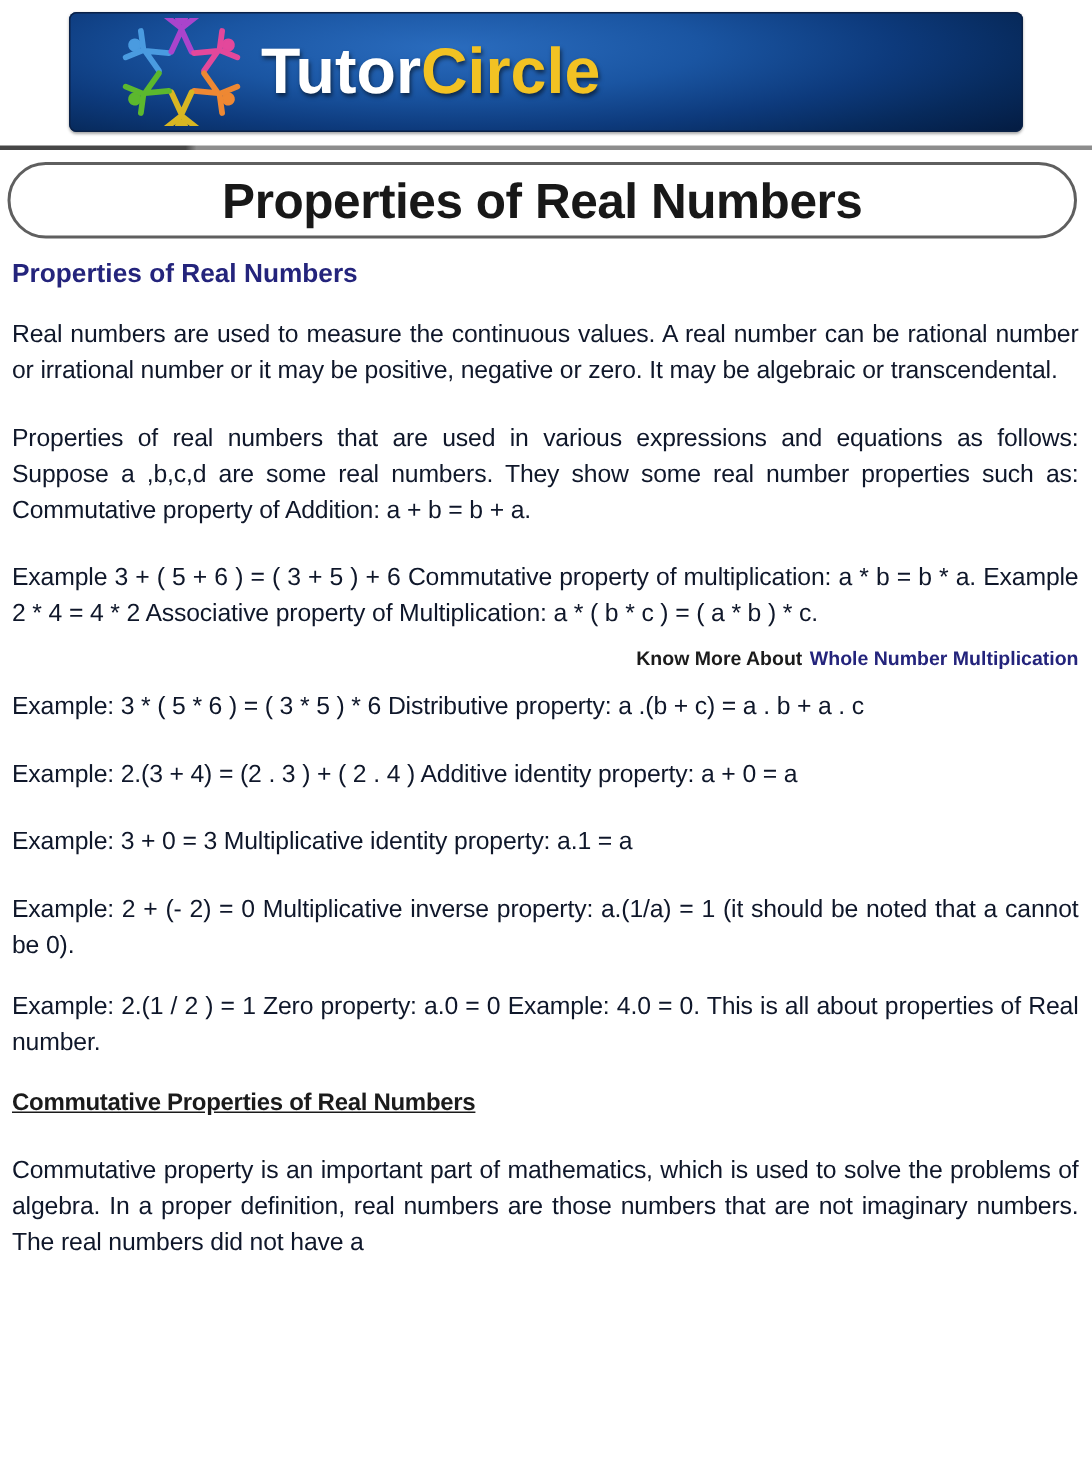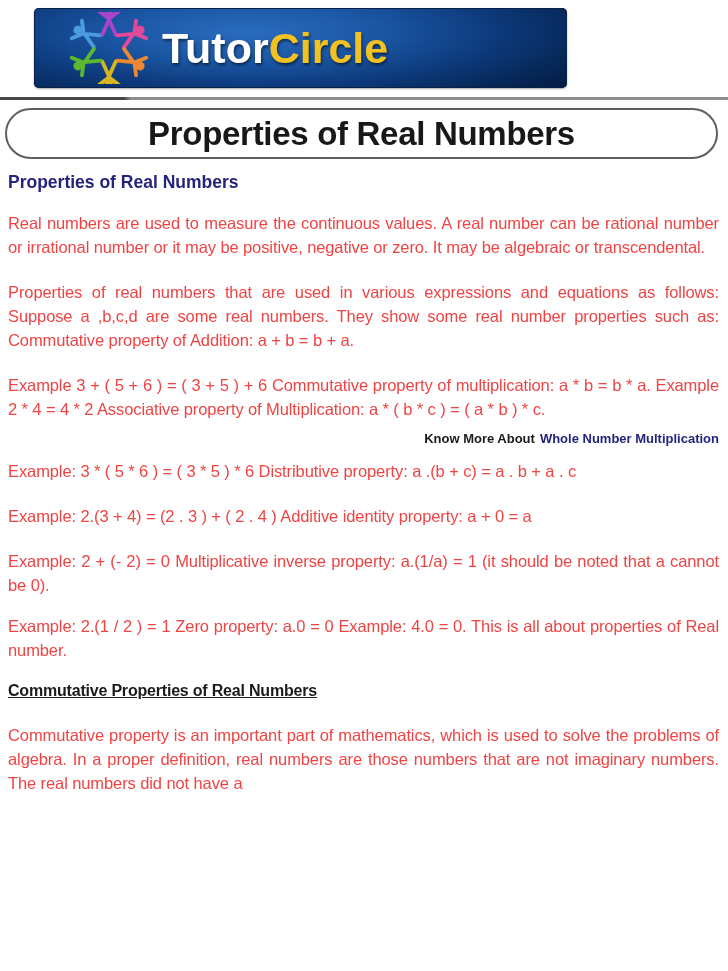--- a/index.html
+++ b/index.html
@@ -6,22 +6,22 @@
   body {
     width:728px; height:971px;
     background:#ffffff;
     font-family:"Liberation Sans", sans-serif;
     overflow:hidden;
     position:relative;
   }
 
   
   .banner {
-    position:absolute; left:34px; top:8px;
-    width:533px; height:80px;
+    position:absolute; left:46px; top:8px;
+    width:636px; height:80px;
     border-radius:5px;
     background:
       radial-gradient(ellipse 75% 110% at 40% 30%,
         #2a6cbe 0%, #1a55a2 35%, #0d3a7c 62%, #072a5c 82%, #041d44 100%);
     box-shadow: inset 0 0 0 1px #0a2147, 0 1px 2px rgba(0,0,0,.35);
     display:flex; align-items:center;text-align:right;
   }
   .logo-mark { margin-left:34px; flex:0 0 auto; }
   .logo-figure path { fill:none; stroke-width:3.4; stroke-linecap:round; }
   .logo-text {
@@ -56,21 +56,21 @@
   .article {
     position:absolute; left:8px; top:159px; width:711px;
   }
   .h-blue {
     margin:13px 0 0 0;
     font-size:17.5px; font-weight:bold; color:#24247c;
   }
   .article p {
     margin:21px 0 0 0;
     font-size:16.5px; line-height:24px; letter-spacing:-0.1px;
-    color:#ef4444; text-align:justify;
+    color:#0f172a; text-align:justify;
   }
   p.first-para   { margin-top:18px; }
   p.after-know   { margin-top:8px;  }
   p.pre-heading  { margin-top:17px; }
   p.closing-para { margin-top:23px; }
 
   .know-more {
     margin:6px 0 0 0;
     text-align:right;
     font-size:13px; line-height:24px; font-weight:bold; color:#1b1b1b;
@@ -136,20 +136,21 @@
 
 
   <p>Example 3 + ( 5 + 6 ) = ( 3 + 5 ) + 6 Commutative property of multiplication: a * b = b * a. Example 2 * 4 = 4 * 2 Associative property of Multiplication: a * ( b * c ) = ( a * b ) * c.</p>
 
   <div class="know-more"><span>Know More About</span><span class="link">Whole Number Multiplication</span></div>
 
   <p class="after-know">Example: 3 * ( 5 * 6 ) = ( 3 * 5 ) * 6 Distributive property: a .(b + c) = a . b + a . c</p>
 
   <p>Example: 2.(3 + 4) = (2 . 3 ) + ( 2 . 4 ) Additive identity property: a + 0 = a</p>
 
+  <p>Example: 3 + 0 = 3 Multiplicative identity property: a.1 = a</p>
 
 
   <p>Example: 2 + (- 2) = 0 Multiplicative inverse property: a.(1/a) = 1 (it should be noted that a cannot be 0).</p>
 
   <p class="pre-heading">Example: 2.(1 / 2 ) = 1 Zero property:  a.0 = 0 Example: 4.0 = 0. This is all about properties of Real number.</p>
 
   <div class="h-underline">Commutative Properties of Real Numbers</div>
 
   <p class="closing-para">Commutative property is an important part of mathematics, which is used to solve the problems of algebra. In a proper definition, real numbers are those numbers that are not imaginary numbers. The real numbers did not have a</p>
 

